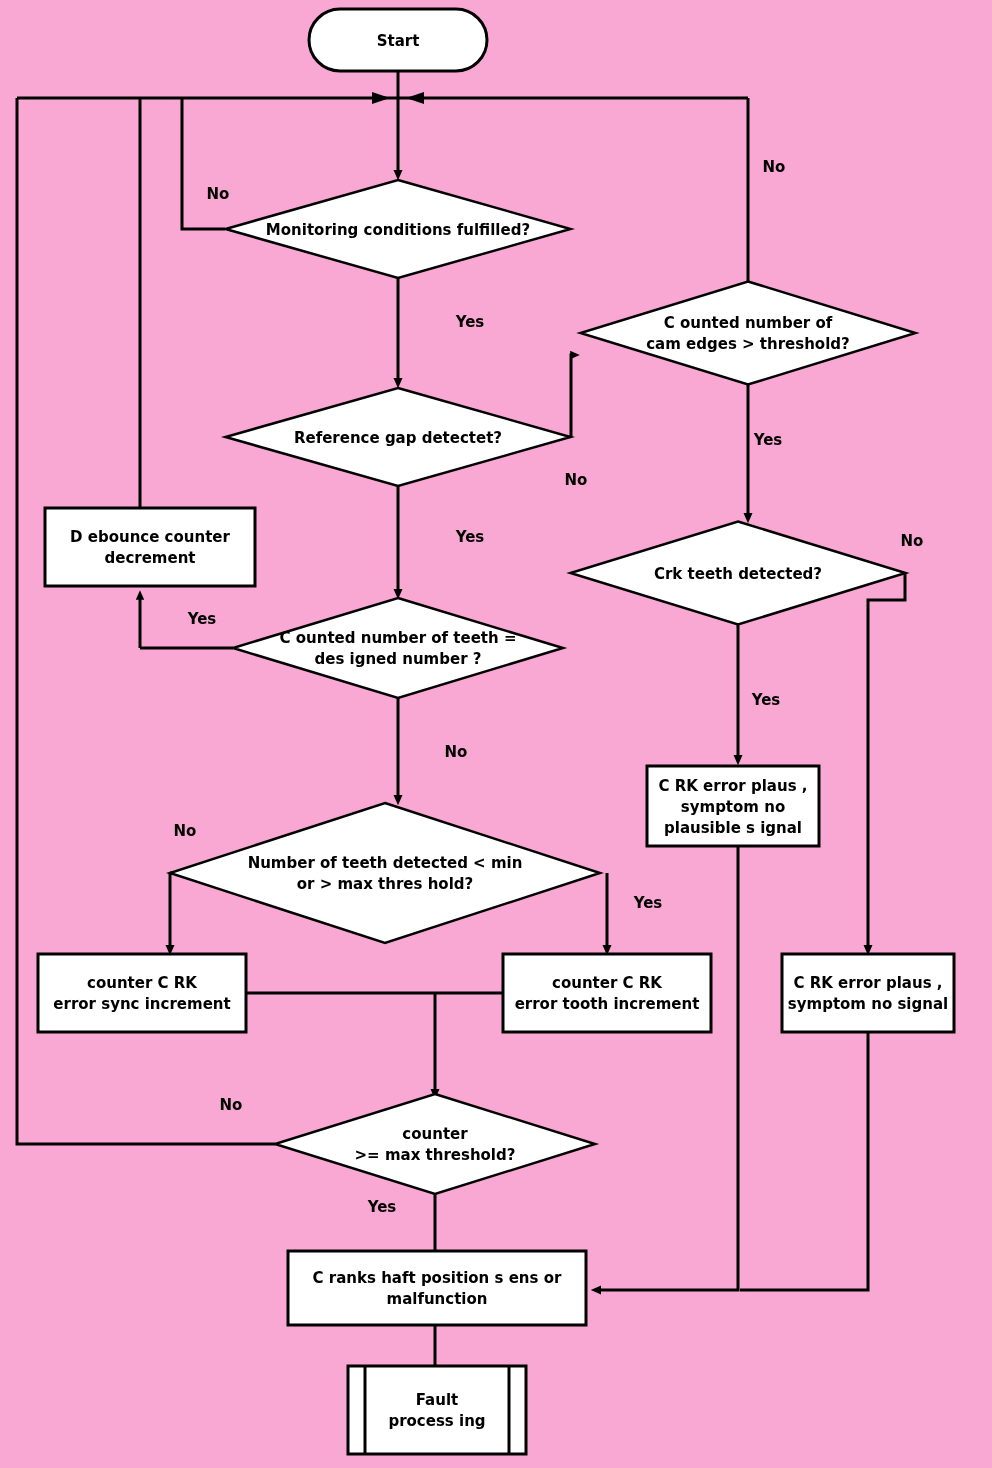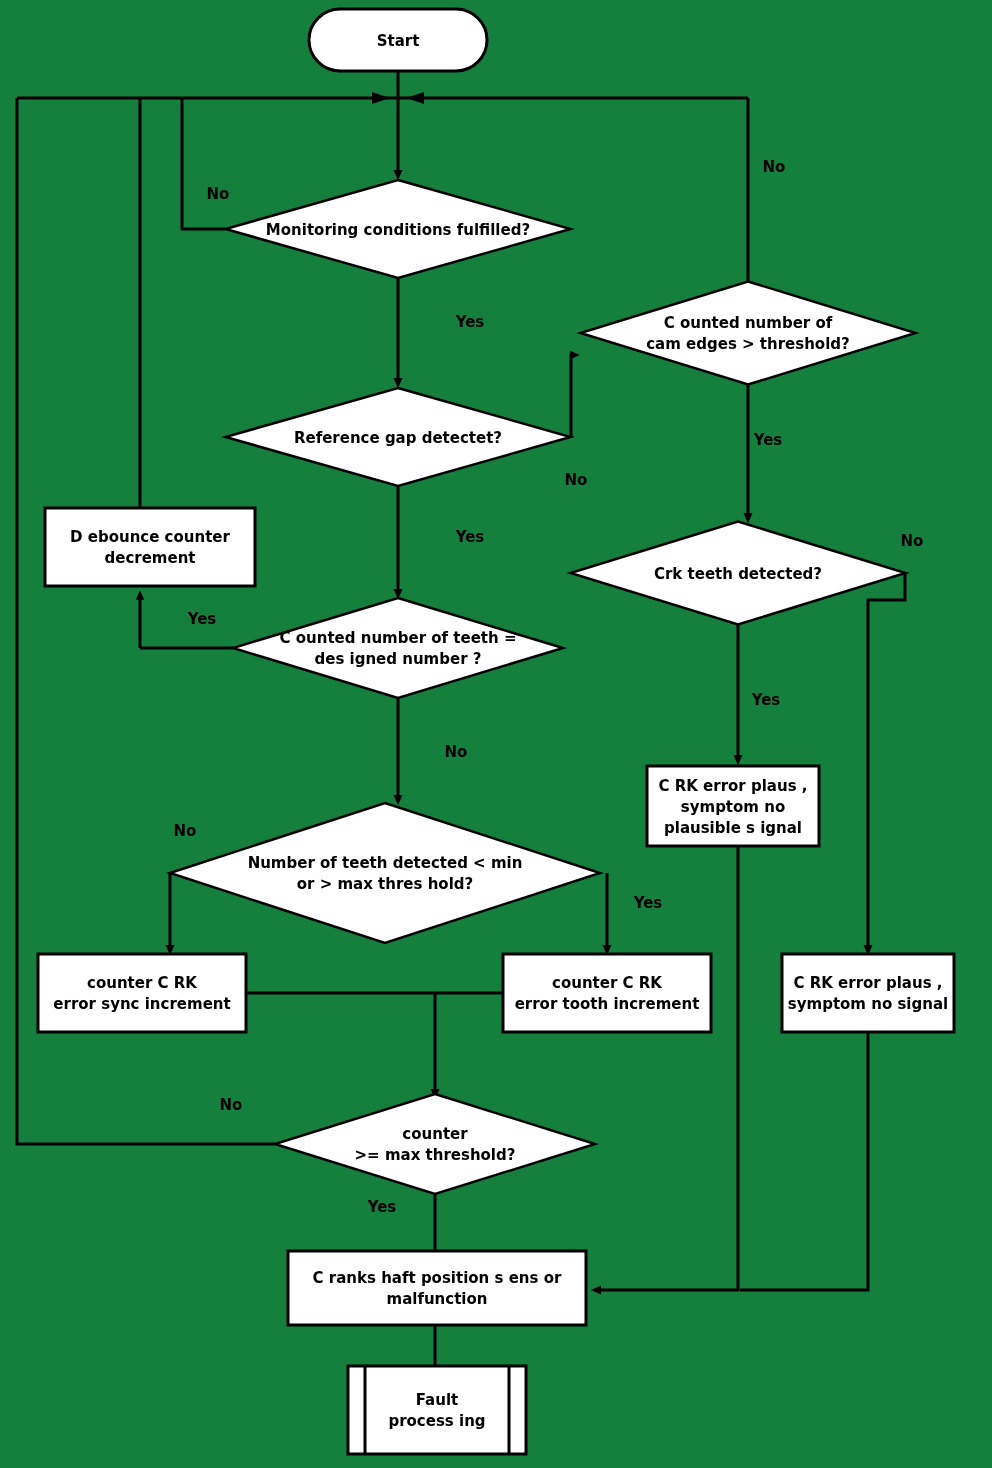--- a/index.html
+++ b/index.html
@@ -1,17 +1,17 @@
 <!DOCTYPE html>
 <html><head>
 <meta charset="utf-8">
 <style>
   html,body{margin:0;padding:0;background:#ffffff;}
   body{font-family:"DejaVu Sans", sans-serif;}
-  #stage{position:relative;width:992px;height:1468px;background:#15803d;overflow:hidden;}
+  #stage{position:relative;width:992px;height:1468px;background:#f9a8d4;overflow:hidden;}
   svg{display:block;}
   .edge{stroke:#000;stroke-width:3;fill:none;stroke-linecap:butt;stroke-linejoin:miter;}
   .shape{stroke:#000;stroke-width:3;fill:#ffffff;}
   .shape-thin{stroke:#000;stroke-width:2.5;fill:#ffffff;}
   .arrow{fill:#000;stroke:none;}
   text{font-family:"DejaVu Sans", sans-serif;fill:#000;font-weight:bold;}
   .node-text{font-size:15px;}
   .label-text{font-size:15px;font-weight:bold;}
 </style>
 </head>

